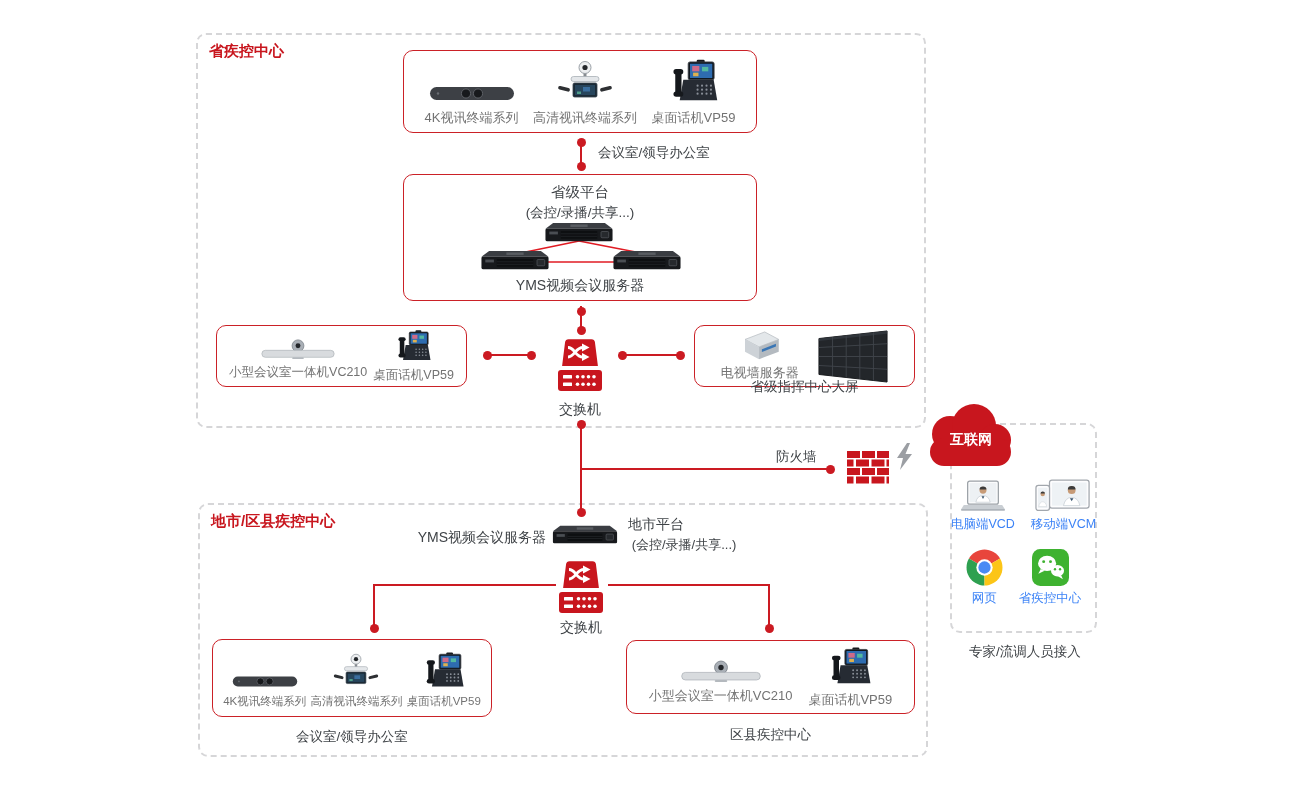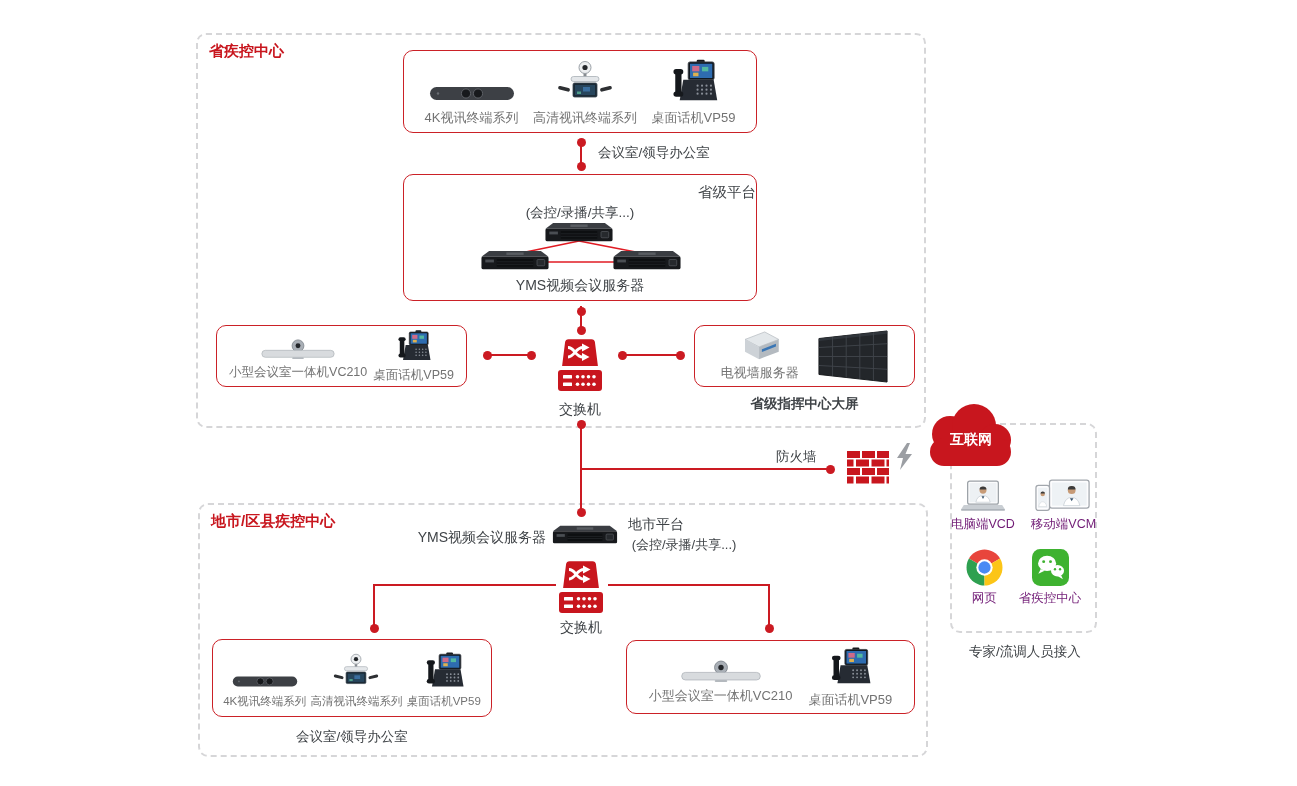--- a/index.html
+++ b/index.html
@@ -12,27 +12,27 @@
            display:flex;align-items:center;justify-content:space-evenly;padding:4px 6px;}
   .sec-title{position:absolute;font-size:15px;font-weight:bold;color:#c8161e;white-space:nowrap;}
   .cap{position:absolute;font-size:13.5px;color:#3f4347;text-align:center;white-space:nowrap;}
   .dev{display:flex;flex-direction:column;align-items:center;}
   .dev .ic{display:flex;align-items:flex-end;justify-content:center;}
   .dev .lb{margin-top:3px;font-size:13px;color:#737373;white-space:nowrap;}
   .small .lb{font-size:11.5px;}
   .mid .lb{font-size:12.5px;}
   .rl{position:absolute;background:#cb1a22;}
   .dot{position:absolute;width:9px;height:9px;border-radius:50%;background:#cb1a22;}
-  .plat-title{text-align:right;font-size:14.5px;color:#3f4347;margin-top:8px;}
+  .plat-title{text-align:center;font-size:14.5px;color:#3f4347;margin-top:8px;}
   .plat-sub{text-align:center;font-size:13.5px;color:#3f4347;margin-top:2px;}
   .switch-label{position:absolute;width:68px;text-align:center;font-size:14px;color:#3f4347;}
   .acc-row{position:absolute;left:950px;width:147px;display:flex;justify-content:center;gap:16px;}
   .acc-item{display:flex;flex-direction:column;align-items:center;}
   .acc-item .ic{display:flex;align-items:flex-end;justify-content:center;height:40px;}
-  .acc-item .lb{margin-top:4px;font-size:12.5px;color:#701a75;white-space:nowrap;}
+  .acc-item .lb{margin-top:4px;font-size:12.5px;color:#3b82f6;white-space:nowrap;}
   .cloud-label{position:absolute;left:926px;top:431px;width:90px;text-align:center;
                color:#fff;font-size:14px;font-weight:bold;}
 </style>
 </head>
 <body>
 
 <div id="canvas">
 
   <div class="dash-box" style="left:196px;top:33px;width:730px;height:395px;"></div>
   <div class="dash-box" style="left:198px;top:503px;width:730px;height:254px;"></div>
@@ -260,21 +260,21 @@
               <line x1="44.2" y1="4.2" x2="44.2" y2="51.8"></line>
               <line x1="58.6" y1="2.6" x2="58.6" y2="53.4"></line>
               <line x1="1" y1="18.5" x2="73" y2="14.5"></line>
               <line x1="1" y1="28" x2="73" y2="28"></line>
               <line x1="1" y1="37.5" x2="73" y2="41.5"></line>
             </g>
           </svg>
       </span>
     </div>
   </div>
-  <div class="cap" style="left:694px;top:395px;width:221px;font-weight:bold;">省级指挥中心大屏</div>
+  <div class="cap" style="left:694px;top:378px;width:221px;">省级指挥中心大屏</div>
 
   <div class="rl" style="left:580px;top:424px;width:2px;height:89px;"></div>
   <div class="dot" style="left:576.5px;top:420px;"></div>
   <div class="dot" style="left:576.5px;top:508px;"></div>
 
   <div class="rl" style="left:581px;top:468px;width:251px;height:2px;"></div>
   <div class="dot" style="left:826px;top:464.5px;"></div>
   <div class="cap" style="left:776px;top:448px;text-align:left;">防火墙</div>
   <span class="abs" style="left:847px;top:451px;">
     <svg width="42" height="33" viewBox="0 0 42 33">
@@ -532,14 +532,15 @@
               <circle cx="47" cy="38.5" r="1.2"></circle>
             </g>
             <rect x="5" y="11" width="11" height="6" rx="3" fill="#15181c"></rect>
             <rect x="7" y="13" width="7" height="27" rx="3.5" fill="#15181c"></rect>
             <rect x="5" y="36" width="11" height="6" rx="3" fill="#15181c"></rect>
           </svg>
       </span>
       <span class="lb">桌面话机VP59</span>
     </div>
   </div>
+  <div class="cap" style="left:626px;top:726px;width:289px;">区县疾控中心</div>
 
 </div>
 
 </body></html>

